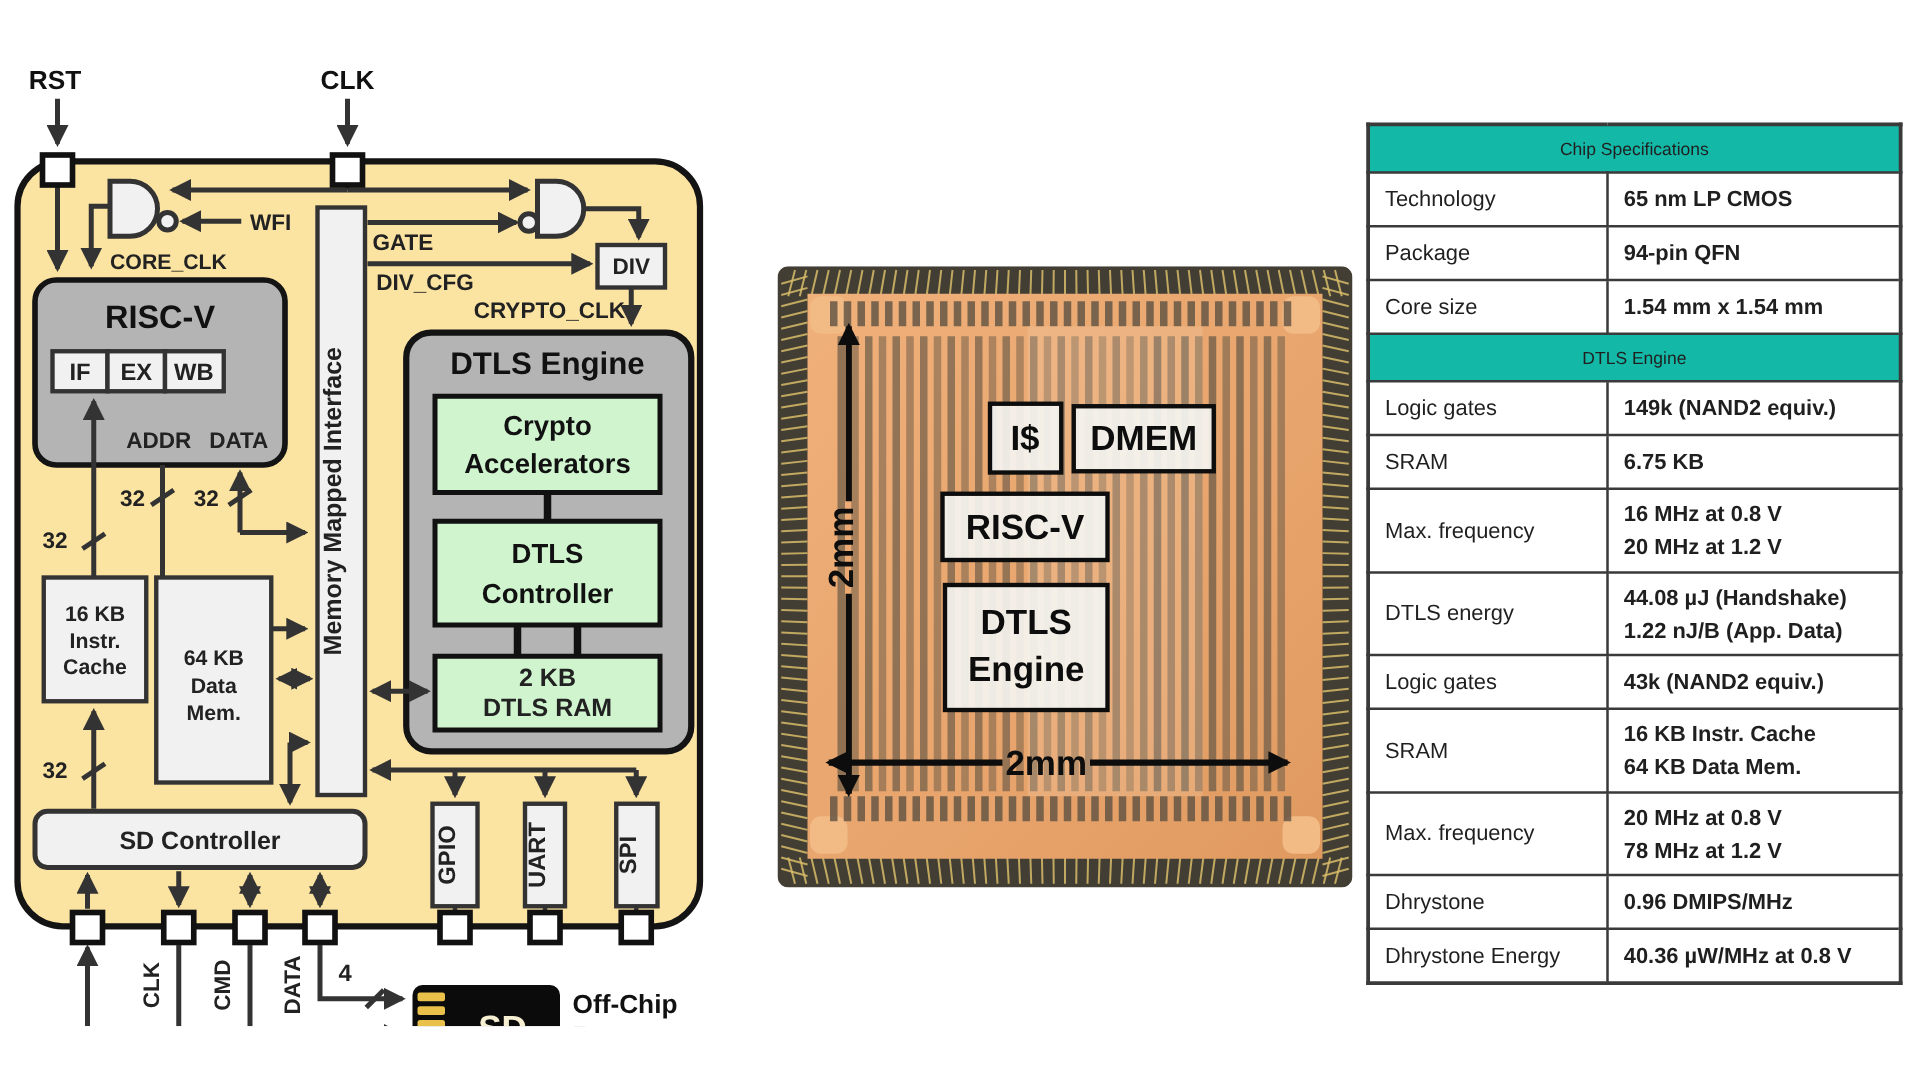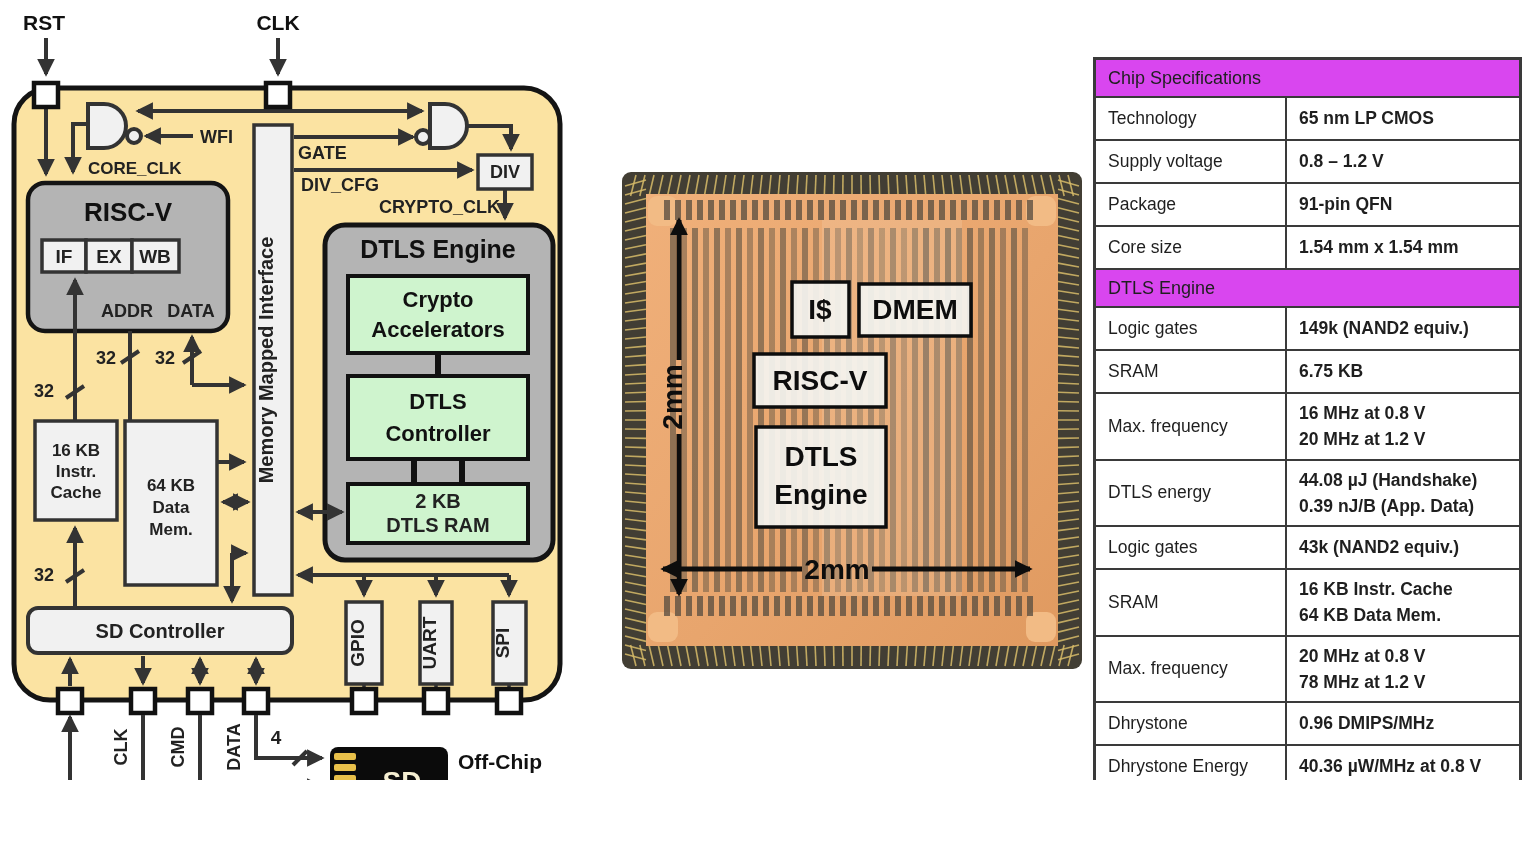--- a/index.html
+++ b/index.html
@@ -1,17 +1,17 @@
 <!DOCTYPE html>
 <html><head>
 <meta charset="utf-8">
 <style>
   html,body{margin:0;padding:0;background:#ffffff;}
   #stage{position:relative;width:1536px;height:780px;background:#fff;overflow:hidden;
-         font-family:"Liberation Sans", sans-serif;}
+         font-family:"Liberation Sans", sans-serif;margin-top:41px;}
   svg text{font-family:"Liberation Sans", sans-serif;}
   
   #block-diagram{position:absolute;left:0;top:0;}
   .sig-line{stroke:#333;stroke-width:4;fill:none;}
   .sig-thin{stroke:#333;stroke-width:3.5;fill:none;}
   .slash{stroke:#333;stroke-width:4;}
   .pin{fill:#fff;stroke:#111;stroke-width:4.5;}
   .boxlight{fill:#F1F1F1;stroke:#333;stroke-width:3.5;}
   .gate{fill:#F1F1F1;stroke:#333;stroke-width:4;}
   .lbl21{font-size:21px;font-weight:bold;fill:#111;}
@@ -28,21 +28,21 @@
   #pad-rows rect{fill:#5E5142;opacity:.8;}
   #die-stripes rect{fill:#6E5D49;}
   .die-label-box{fill:#F4F4F0;fill-opacity:.92;stroke:#0d0d0d;stroke-width:3.5;}
   .die-label{font-size:28px;font-weight:bold;fill:#0d0d0d;}
   .dim-line{stroke:#0d0d0d;stroke-width:5;fill:none;}
   
   #spec-panel{position:absolute;left:1093px;top:57px;}
   table.spec{border-collapse:collapse;width:429px;background:#fff;
              border:3px solid #3a3a3a;color:#1f1f1f;font-size:17.5px;}
   table.spec td{border:2px solid #3a3a3a;padding:6px 12px;vertical-align:middle;}
-  table.spec td.sec{background:#d946ef;text-align:left;height:24px;font-size:18px;}
+  table.spec td.sec{background:#14b8a6;text-align:center;height:24px;font-size:14px;}
   table.spec td.lab{width:165px;}
   tr.single td{height:29px;}
   tr.dbl td{height:52px;}
   .vline{line-height:1.5;font-weight:bold;}
 </style>
 </head>
 <body>
 
 <div id="stage">
 
@@ -575,29 +575,23 @@
         <tr>
             <td class="sec" colspan="2">Chip Specifications</td>
           </tr>
         <tr class="single">
             <td class="lab">Technology</td>
             <td>
               <div class="vline">65 nm LP CMOS</div>
             </td>
           </tr>
         <tr class="single">
-            <td class="lab">Supply voltage</td>
-            <td>
-              <div class="vline">0.8 – 1.2 V</div>
-            </td>
-          </tr>
-        <tr class="single">
             <td class="lab">Package</td>
             <td>
-              <div class="vline">91-pin QFN</div>
+              <div class="vline">94-pin QFN</div>
             </td>
           </tr>
         <tr class="single">
             <td class="lab">Core size</td>
             <td>
               <div class="vline">1.54 mm x 1.54 mm</div>
             </td>
           </tr>
 
         <tr>
@@ -619,21 +613,21 @@
             <td class="lab">Max. frequency</td>
             <td>
               <div class="vline">16 MHz at 0.8 V</div>
               <div class="vline">20 MHz at 1.2 V</div>
             </td>
           </tr>
         <tr class="dbl">
             <td class="lab">DTLS energy</td>
             <td>
               <div class="vline">44.08 µJ (Handshake)</div>
-              <div class="vline">0.39 nJ/B (App. Data)</div>
+              <div class="vline">1.22 nJ/B (App. Data)</div>
             </td>
           </tr>
 
         <tr class="single">
             <td class="lab">Logic gates</td>
             <td>
               <div class="vline">43k (NAND2 equiv.)</div>
             </td>
           </tr>
         <tr class="dbl">

